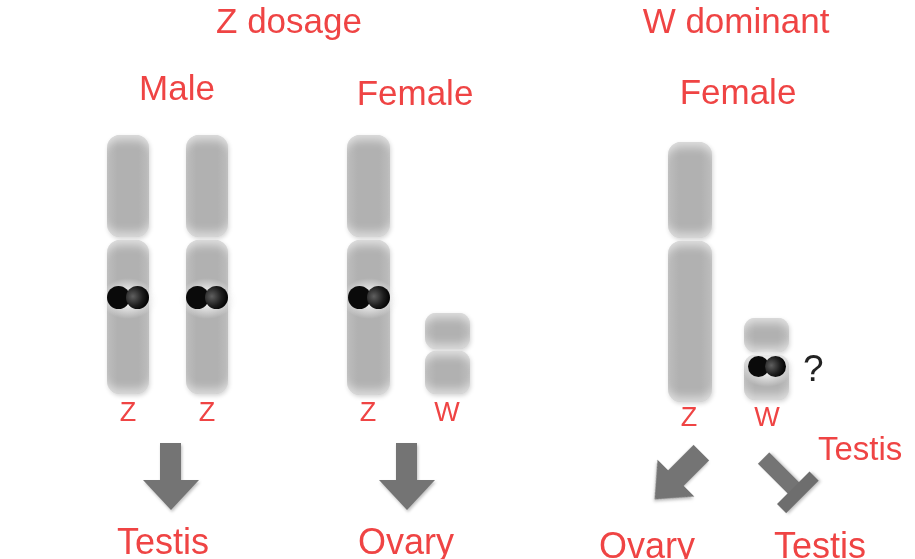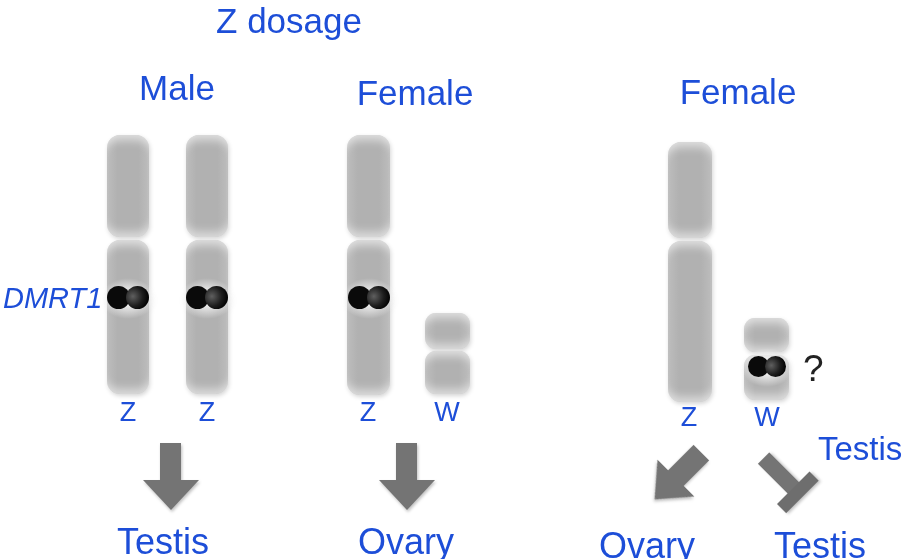--- a/index.html
+++ b/index.html
@@ -4,21 +4,21 @@
 <style>
   html,body{margin:0;padding:0;background:#ffffff;}
   .canvas{
     position:relative;
     width:915px;height:559px;
     background:#ffffff;
     font-family:"Liberation Sans", sans-serif;
     color:#111;
     overflow:hidden;
   }
-  .txt{position:absolute;white-space:nowrap;color:#1d4ed8;}
+  .txt{position:absolute;white-space:nowrap;color:#ef4444;}
   .center{transform:translateX(-50%);}
   .title{font-size:35px;}
   .sexlabel{font-size:35px;}
   .outcome{font-size:36px;}
   .chromletter{font-size:27px;}
   .inhibit-label{font-size:33px;}
   .gene-label{font-size:29px;font-style:italic;}
   .qmark{font-size:37px;color:#222;}
 
   
@@ -59,21 +59,20 @@
 </head>
 <body>
 
 <div class="canvas">
 
   <div class="txt title center" style="left:289px;top:1px;">Z dosage</div>
 
   <div class="txt sexlabel center" style="left:177px;top:68px;">Male</div>
   <div class="txt sexlabel center" style="left:415px;top:73px;">Female</div>
 
-  <div class="txt gene-label" style="left:3px;top:282px;">DMRT1</div>
 
   <div class="chrom" style="left:107px;top:135px;width:42px;">
     <div class="seg" style="height:102px;"></div>
     <div class="seg gap3" style="height:154px;"></div>
     <div class="dots" style="top:151px;">
       <span class="halo"></span>
       <span class="dot"></span>
       <span class="dot r"></span>
     </div>
   </div>
@@ -113,20 +112,21 @@
     <div class="head"></div>
   </div>
   <div class="arrow down" style="left:378px;top:443px;width:57px;">
     <div class="shaft"></div>
     <div class="head"></div>
   </div>
 
   <div class="txt outcome center" style="left:163px;top:521px;">Testis</div>
   <div class="txt outcome center" style="left:406px;top:521px;">Ovary</div>
 
+  <div class="txt title center" style="left:736px;top:1px;">W dominant</div>
   <div class="txt sexlabel center" style="left:738px;top:72px;">Female</div>
 
   <div class="chrom" style="left:668px;top:142px;width:44px;">
     <div class="seg" style="height:96px;"></div>
     <div class="seg gap3" style="height:161px;"></div>
   </div>
 
   <div class="chrom" style="left:744px;top:318px;width:45px;">
     <div class="seg small" style="height:34px;"></div>
     <div class="seg small gap3" style="height:45px;"></div>

